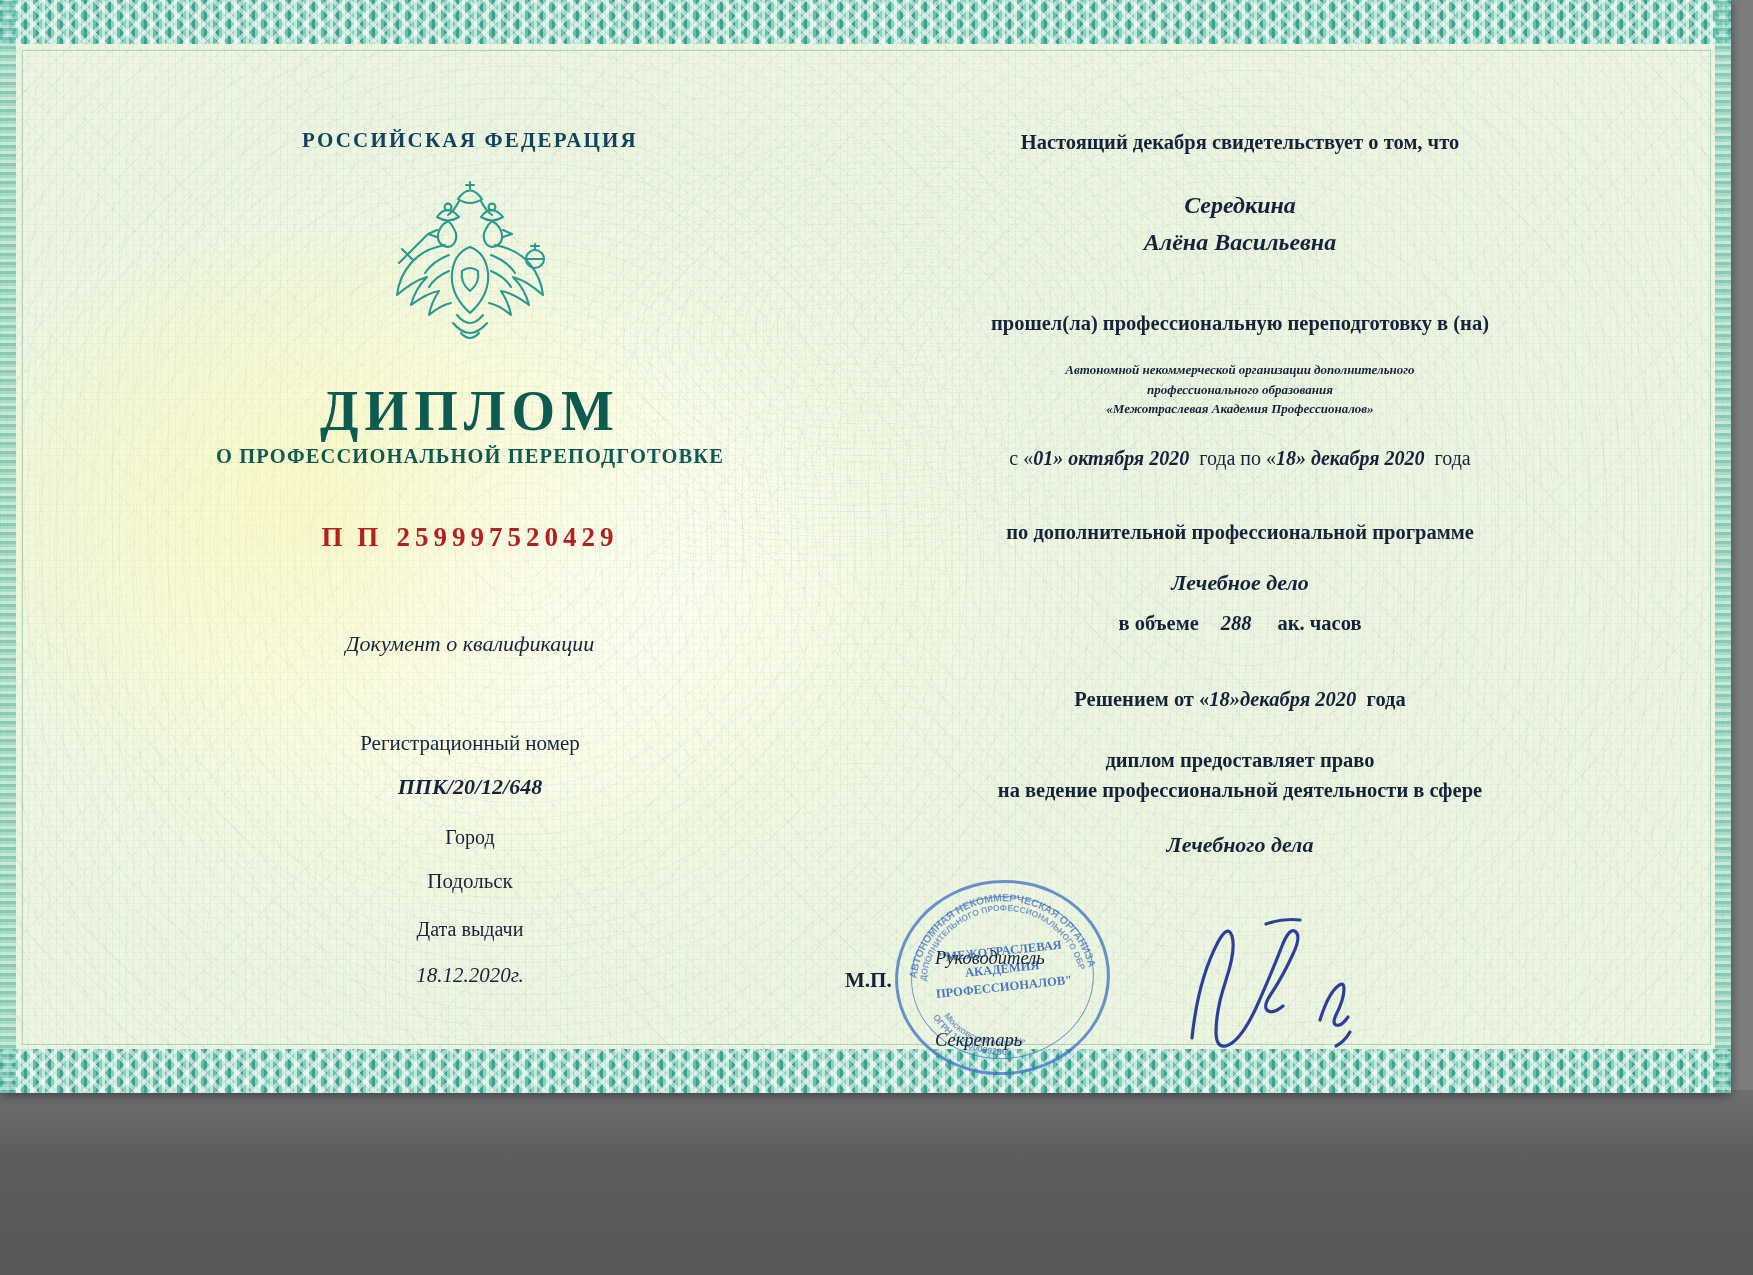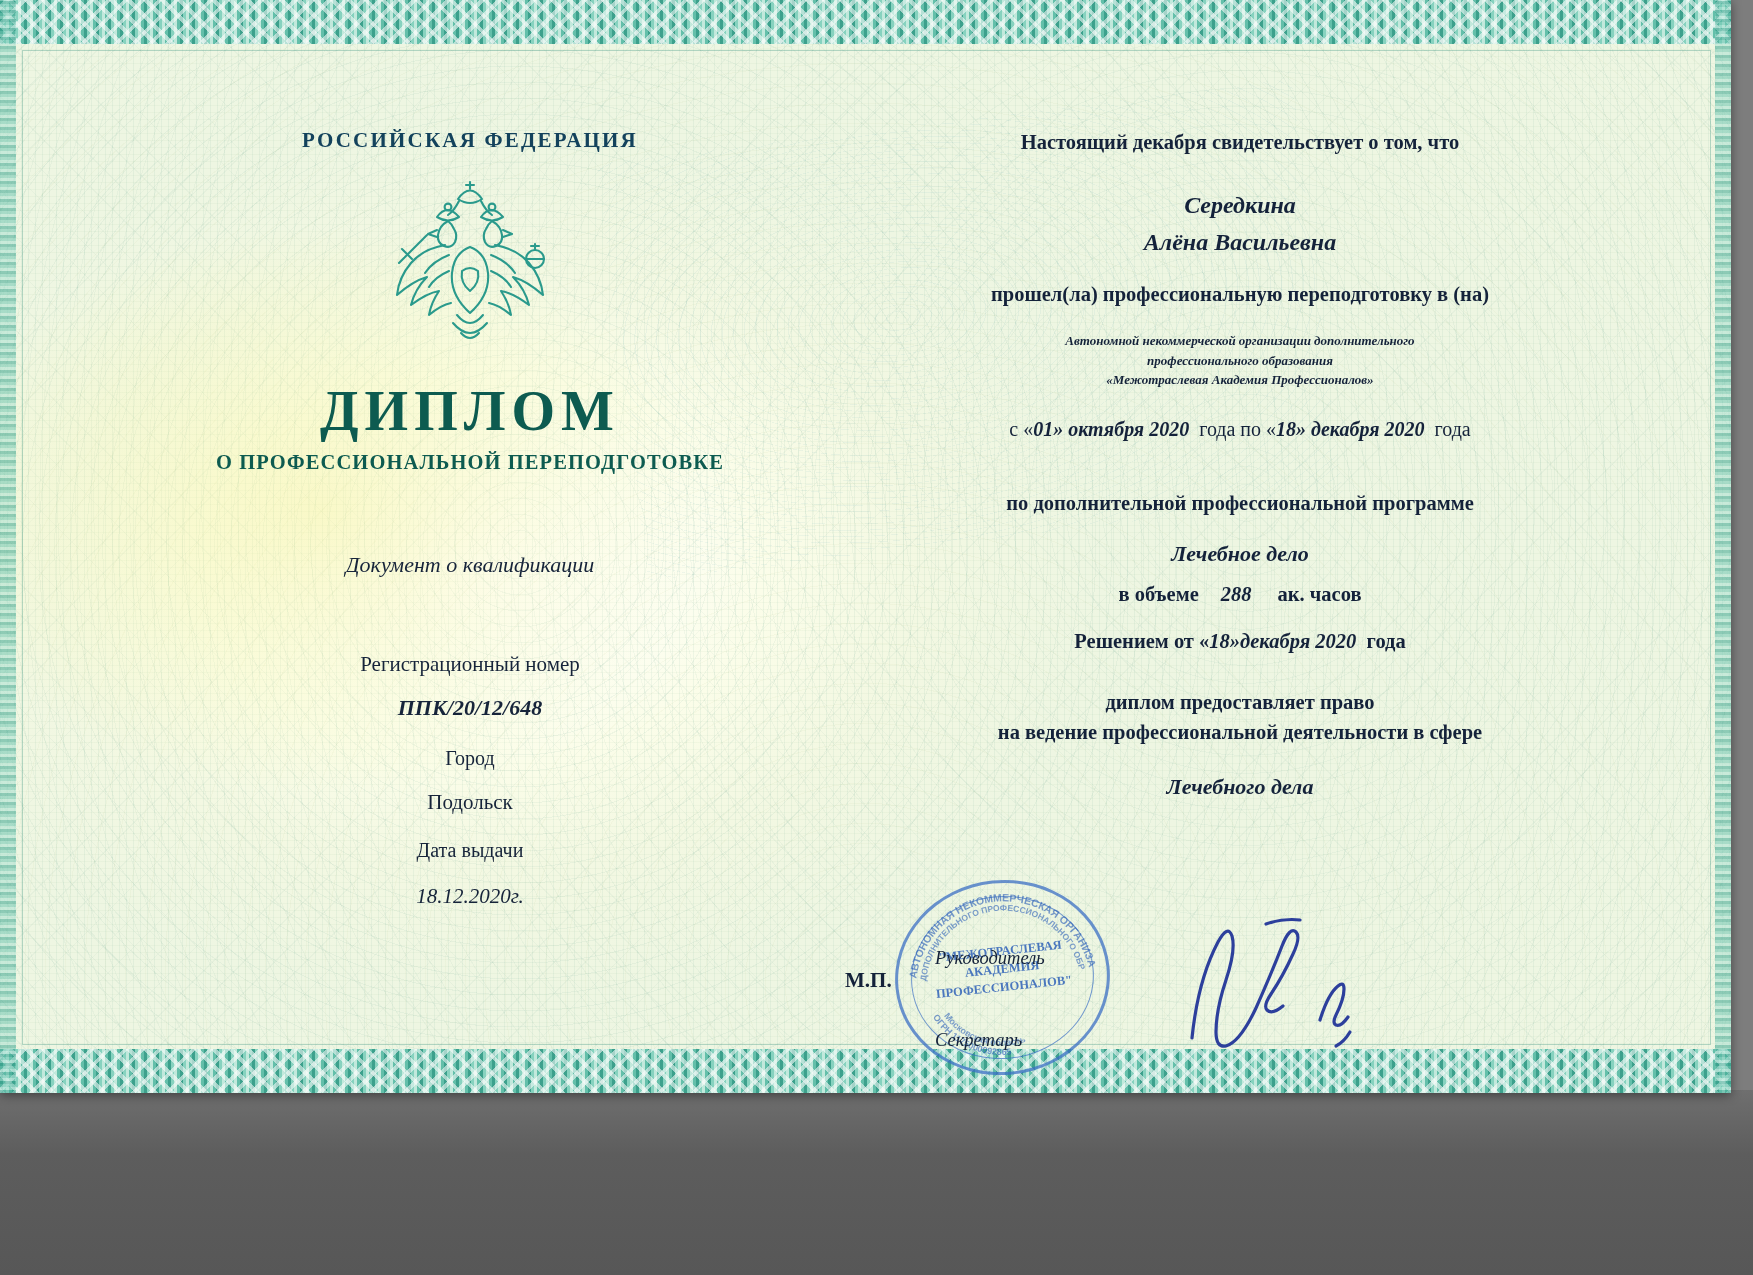--- a/index.html
+++ b/index.html
@@ -96,21 +96,21 @@
   
   .emblem{position:relative;width:250px;height:190px;margin:22px auto 0 auto;}
   .emblem svg{display:block;}
 
   .diploma-word{
     font-family:"Liberation Serif",serif;font-weight:bold;
     font-size:56px;letter-spacing:6px;color:#0d5b50;margin-top:14px;
   }
   .diploma-sub{
     font-family:"Liberation Serif",serif;font-weight:bold;
-    font-size:20.5px;letter-spacing:1.1px;color:#0d5b50;margin-top:8px;
+    font-size:20.5px;letter-spacing:1.1px;color:#0d5b50;margin-top:2px;
   }
   .serial{
     margin-top:54px;font-family:"Liberation Serif",serif;font-weight:bold;
     font-size:27px;letter-spacing:5px;color:#b42020;
   }
   .serial .pp{letter-spacing:4px;margin-right:14px;}
 
   .qual-doc{
     margin-top:78px;font-style:italic;font-size:22px;color:#16243a;
   }
@@ -124,21 +124,21 @@
   
   #right-col{position:absolute;left:880px;top:128px;width:720px;text-align:center;color:#14223a;}
   .r-line{font-size:20.5px;line-height:1.45;}
   .r-bold{font-weight:bold;}
   .name{font-style:italic;font-weight:bold;font-size:24px;}
   .mt-10{margin-top:10px;}
   .mt-16{margin-top:16px;}
   .mt-22{margin-top:22px;}
   .mt-28{margin-top:28px;}
   .mt-34{margin-top:34px;}
-  .mt-40{margin-top:24px;}
+  .mt-40{margin-top:53px;}
   .mt-48{margin-top:48px;}
   .org-block{font-style:italic;font-weight:bold;font-size:13px;line-height:1.5;}
   .period{font-size:20px;}
   .period .v{font-style:italic;font-weight:bold;}
   .prog-name{font-style:italic;font-weight:bold;font-size:22px;}
   .volume{font-size:20.5px;}
   .volume .num{font-style:italic;font-weight:bold;margin:0 26px 0 22px;}
   .decision{font-size:20.5px;font-weight:bold;}
   .decision .v{font-style:italic;}
   .right-label{font-weight:bold;font-size:20.5px;line-height:1.5;}
@@ -235,20 +235,23 @@
             <path d="M117 96 q8 -6 16 0 q2 12 -8 20 q-10 -8 -8 -20z"></path>
 
             <path d="M112 140 q13 16 26 0 M108 148 q17 20 34 0 M116 158 q9 10 18 0"></path>
           </g>
         </svg>
       </div>
 
       <div class="diploma-word">ДИПЛОМ</div>
       <div class="diploma-sub">О ПРОФЕССИОНАЛЬНОЙ ПЕРЕПОДГОТОВКЕ</div>
 
+      <div class="serial">
+        <span class="pp">П П</span><span>259997520429</span>
+      </div>
 
       <div class="qual-doc">Документ о квалификации</div>
 
       <div class="reg-label">Регистрационный номер</div>
       <div class="reg-value">ППК/20/12/648</div>
 
       <div class="city-label">Город</div>
       <div class="city-value">Подольск</div>
 
       <div class="date-label">Дата выдачи</div>

